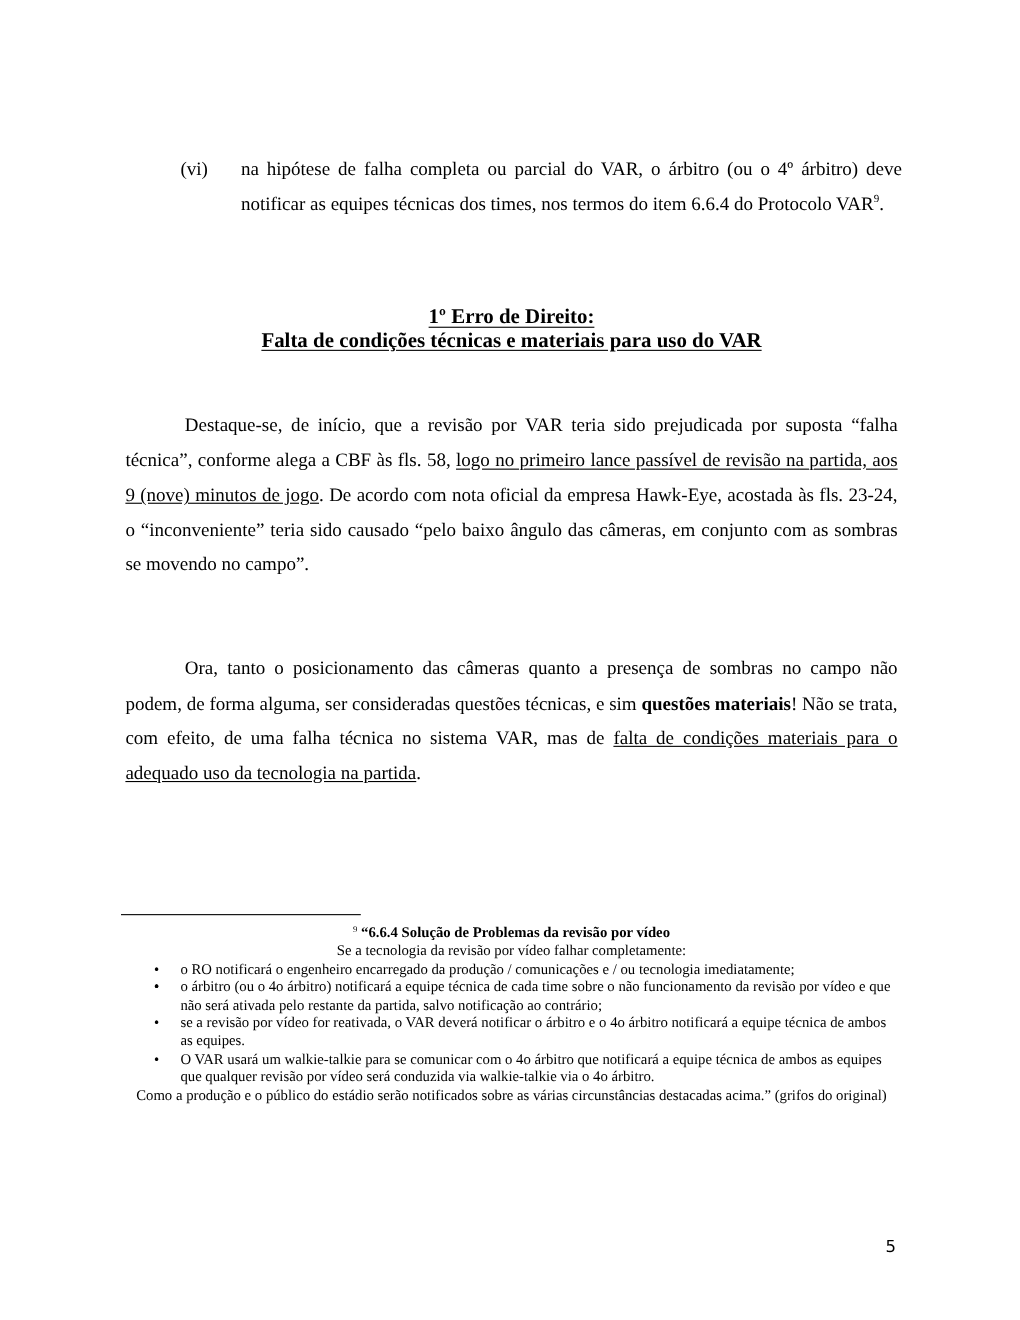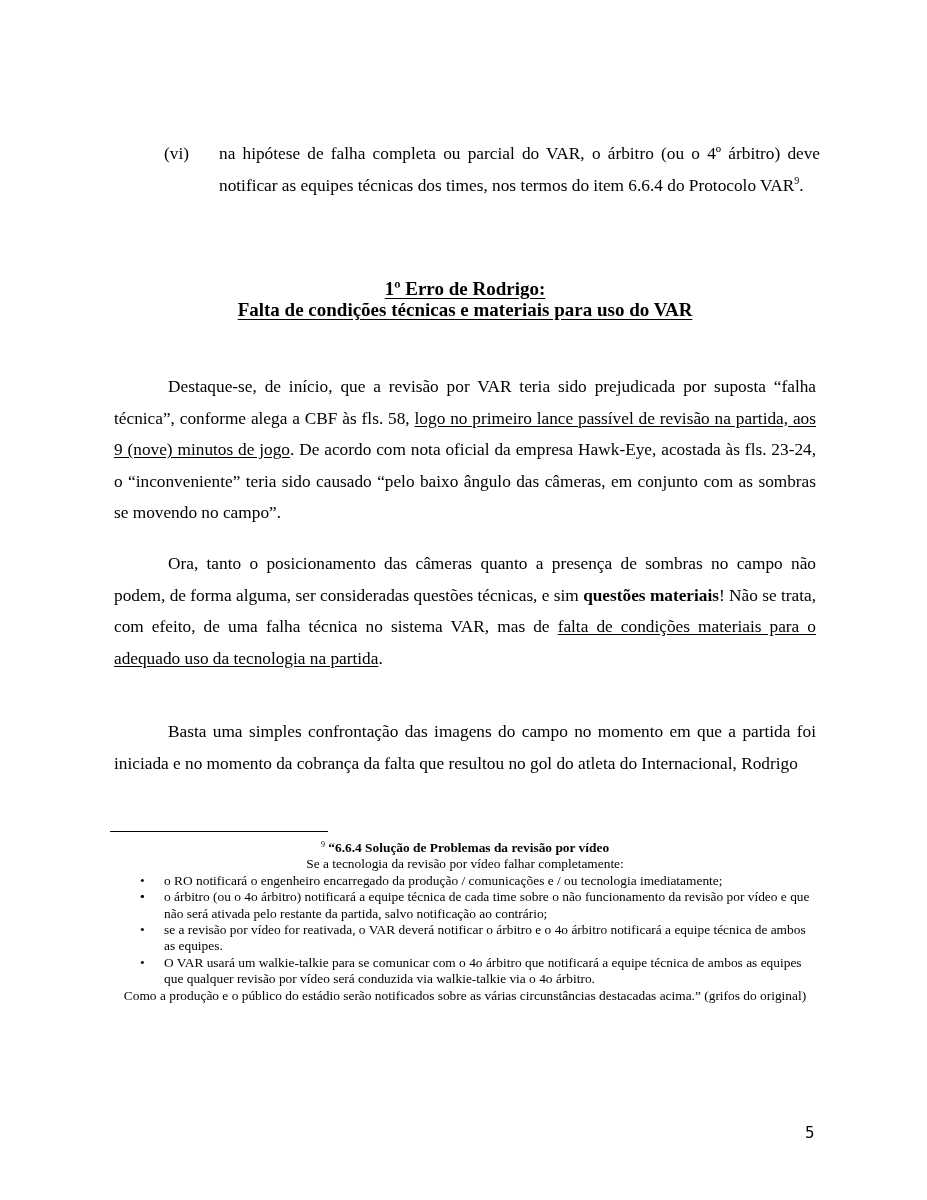--- a/index.html
+++ b/index.html
@@ -13,21 +13,21 @@
     sup { font-size: 10px; line-height: 0; vertical-align: 7px; }
 
     .heading { position: absolute; left: 110px; width: 710px; text-align: center; font-family: "Liberation Serif", serif; font-weight: bold; font-size: 19px; }
     .heading span { text-decoration: underline; text-underline-offset: 3px; }
     .h1 { top: 278px; }
     .h2 { top: 299px; }
 
     .para { position: absolute; left: 110px; width: 710px; }
     .para p { margin: 4px; text-indent: 54px; }
     .p1 { top: 367px; }
-    .p2 { top: 544px; }
+    .p2 { top: 588px; }
     .p3 { top: 712px; }
     u { text-underline-offset: 2px; }
     b { font-weight: bold; }
 
     .fn-rule { position: absolute; left: 110px; top: 831px; width: 218px; height: 0; border-top: 1px solid #000; }
     .footnote { position: absolute; left: 110px; top: 840px; width: 710px; font-family: "Liberation Serif", serif; font-size: 13.4px; line-height: 16.4px; }
     .footnote .fn-title { font-weight: bold; }
     .footnote .fn-title sup { font-size: 8px; vertical-align: 5px; font-weight: normal; }
     .footnote ul { margin: 0; padding: 0; list-style: none; }
     .footnote li { position: relative; padding-left: 54px; }
@@ -39,34 +39,31 @@
 </head>
 <body>
 
 <div class="page">
 
   <div class="item-vi body-text">
     <span class="num">(vi)</span>
     <div class="txt"><span>na hipótese de falha completa ou parcial do VAR, o árbitro (ou o 4º árbitro) deve notificar as equipes técnicas dos times, nos termos do item 6.6.4 do Protocolo VAR</span><sup>9</sup><span>.</span></div>
   </div>
 
-  <div class="heading h1"><span>1º Erro de Rodrigo:</span></div>
+  <div class="heading h1"><span>1º Erro de Direito:</span></div>
   <div class="heading h2"><span>Falta de condições técnicas e materiais para uso do VAR</span></div>
 
   <div class="para p1 body-text">
     <p><span>Destaque-se, de início, que a revisão por VAR teria sido prejudicada por suposta “falha técnica”, conforme alega a CBF às fls. 58, </span><u>logo no primeiro lance passível de revisão na partida, aos 9 (nove) minutos de jogo</u><span>.  De acordo com nota oficial da empresa Hawk-Eye, acostada às fls. 23-24, o “inconveniente” teria sido causado “pelo baixo ângulo das câmeras, em conjunto com as sombras se movendo no campo”.</span></p>
   </div>
 
   <div class="para p2 body-text">
     <p><span>Ora, tanto o posicionamento das câmeras quanto a presença de sombras no campo não podem, de forma alguma, ser consideradas questões técnicas, e sim </span><b>questões materiais</b><span>! Não se trata, com efeito, de uma falha técnica no sistema VAR, mas de </span><u>falta de condições materiais para o adequado uso da tecnologia na partida</u><span>.</span></p>
   </div>
 
-  <div class="para p3 body-text">
-    <p><span>Basta uma simples confrontação das imagens do campo no momento em que a partida foi iniciada e no momento da cobrança da falta que resultou no gol do atleta do Internacional, Rodrigo</span></p>
-  </div>
 
   <div class="fn-rule"></div>
 
   <div class="footnote">
     <div class="line fn-title"><sup>9</sup> <span>“6.6.4 Solução de Problemas da revisão por vídeo</span></div>
     <div class="line">Se a tecnologia da revisão por vídeo falhar completamente:</div>
     <ul>
       <li><span class="bullet">•</span><span>o RO notificará o engenheiro encarregado da produção / comunicações e / ou tecnologia imediatamente;</span></li>
       <li><span class="bullet">•</span></li>
       <li><span class="bullet">•</span><span>o árbitro (ou o 4o árbitro) notificará a equipe técnica de cada time sobre o não funcionamento da revisão por vídeo e que não será ativada pelo restante da partida, salvo notificação ao contrário;</span></li>

